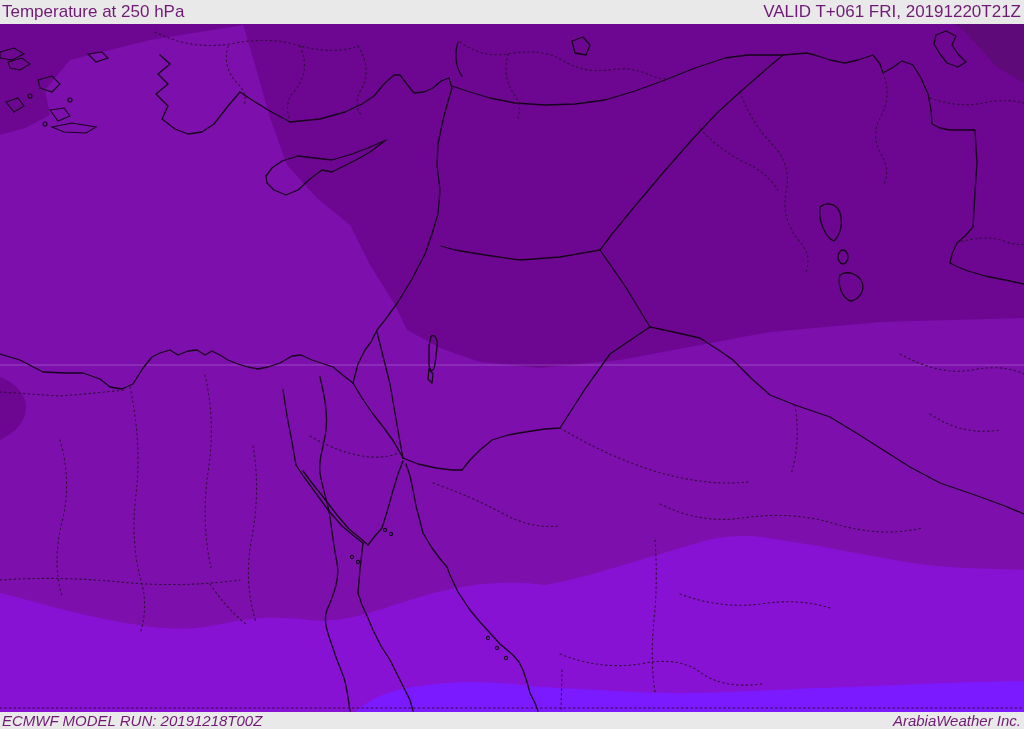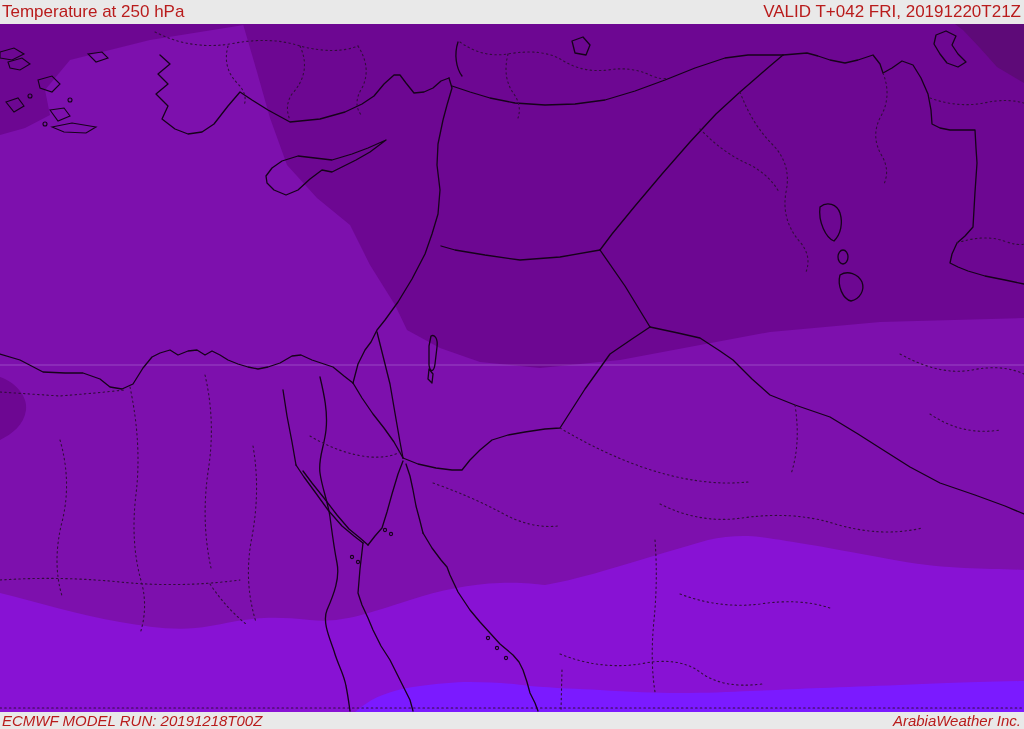--- a/index.html
+++ b/index.html
@@ -1,32 +1,32 @@
 <!DOCTYPE html>
 <html><head>
 <meta charset="utf-8">
 <style>
   html,body{margin:0;padding:0;width:1024px;height:729px;overflow:hidden;
     font-family:"Liberation Sans",sans-serif;background:#e9e9e9;}
-  .bar{position:absolute;left:0;width:1024px;background:#e9e9e9;color:#b91c1c;
+  .bar{position:absolute;left:0;width:1024px;background:#e9e9e9;color:#701a75;
     display:flex;justify-content:space-between;align-items:center;box-sizing:border-box;}
   #topbar{top:0;height:24px;font-size:17px;padding:0 3px 0 2px;}
   #botbar{top:712px;height:17px;font-size:15px;padding:0 3px 0 2px;font-style:italic;}
   #map{position:absolute;top:24px;left:0;width:1024px;height:688px;display:block;}
   .coast{fill:none;stroke:#16021a;stroke-width:1.3;stroke-linejoin:round;stroke-linecap:round;}
   .dotted{fill:none;stroke:#330d3d;stroke-width:1.1;stroke-dasharray:1.5 3.2;stroke-linecap:round;}
   .grid{stroke:#c9a0e8;stroke-opacity:.38;stroke-width:1;}
   .isl{stroke:#16021a;stroke-width:1.1;fill:none;}
 </style>
 </head>
 <body>
 
 <div class="bar" id="topbar">
   <span>Temperature at 250 hPa</span>
-  <span>VALID T+042 FRI, 20191220T21Z</span>
+  <span>VALID T+061 FRI, 20191220T21Z</span>
 </div>
 
 <svg id="map" viewBox="0 0 1024 688" xmlns="http://www.w3.org/2000/svg" preserveAspectRatio="none">
 
   <g>
     <rect x="0" y="0" width="1024" height="688" fill="#7d10ad"></rect>
     <path d="M243,0 L1024,0 L1024,294 L880,298 L770,308 L700,321 L620,336 L540,344 L480,338 L440,324
          L407,306 L395,281 L370,241 L350,201 L317,174 L287,141 L270,94 L257,48 Z" fill="#6d0792"></path>
     <path d="M0,0 L250,0 L150,16 L70,36 L45,66 L50,91 L25,104 L0,111 Z" fill="#6d0792"></path>
     <path d="M955,0 L1024,0 L1024,59 L997,43 L980,24 L963,6 Z" fill="#5e0a78"></path>

